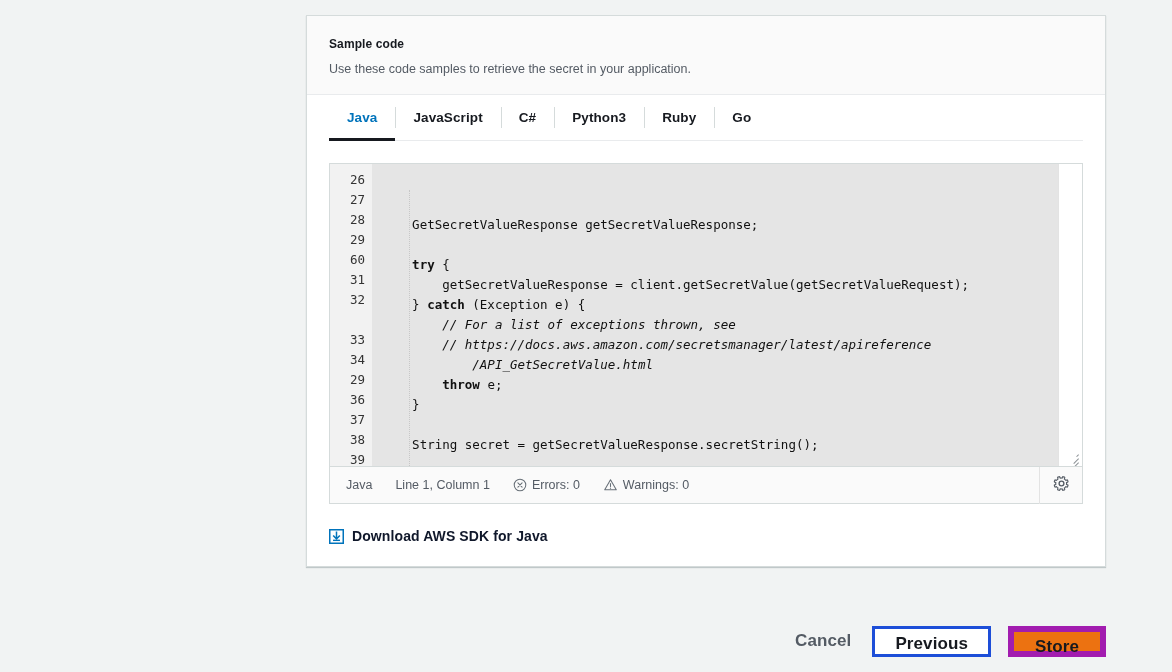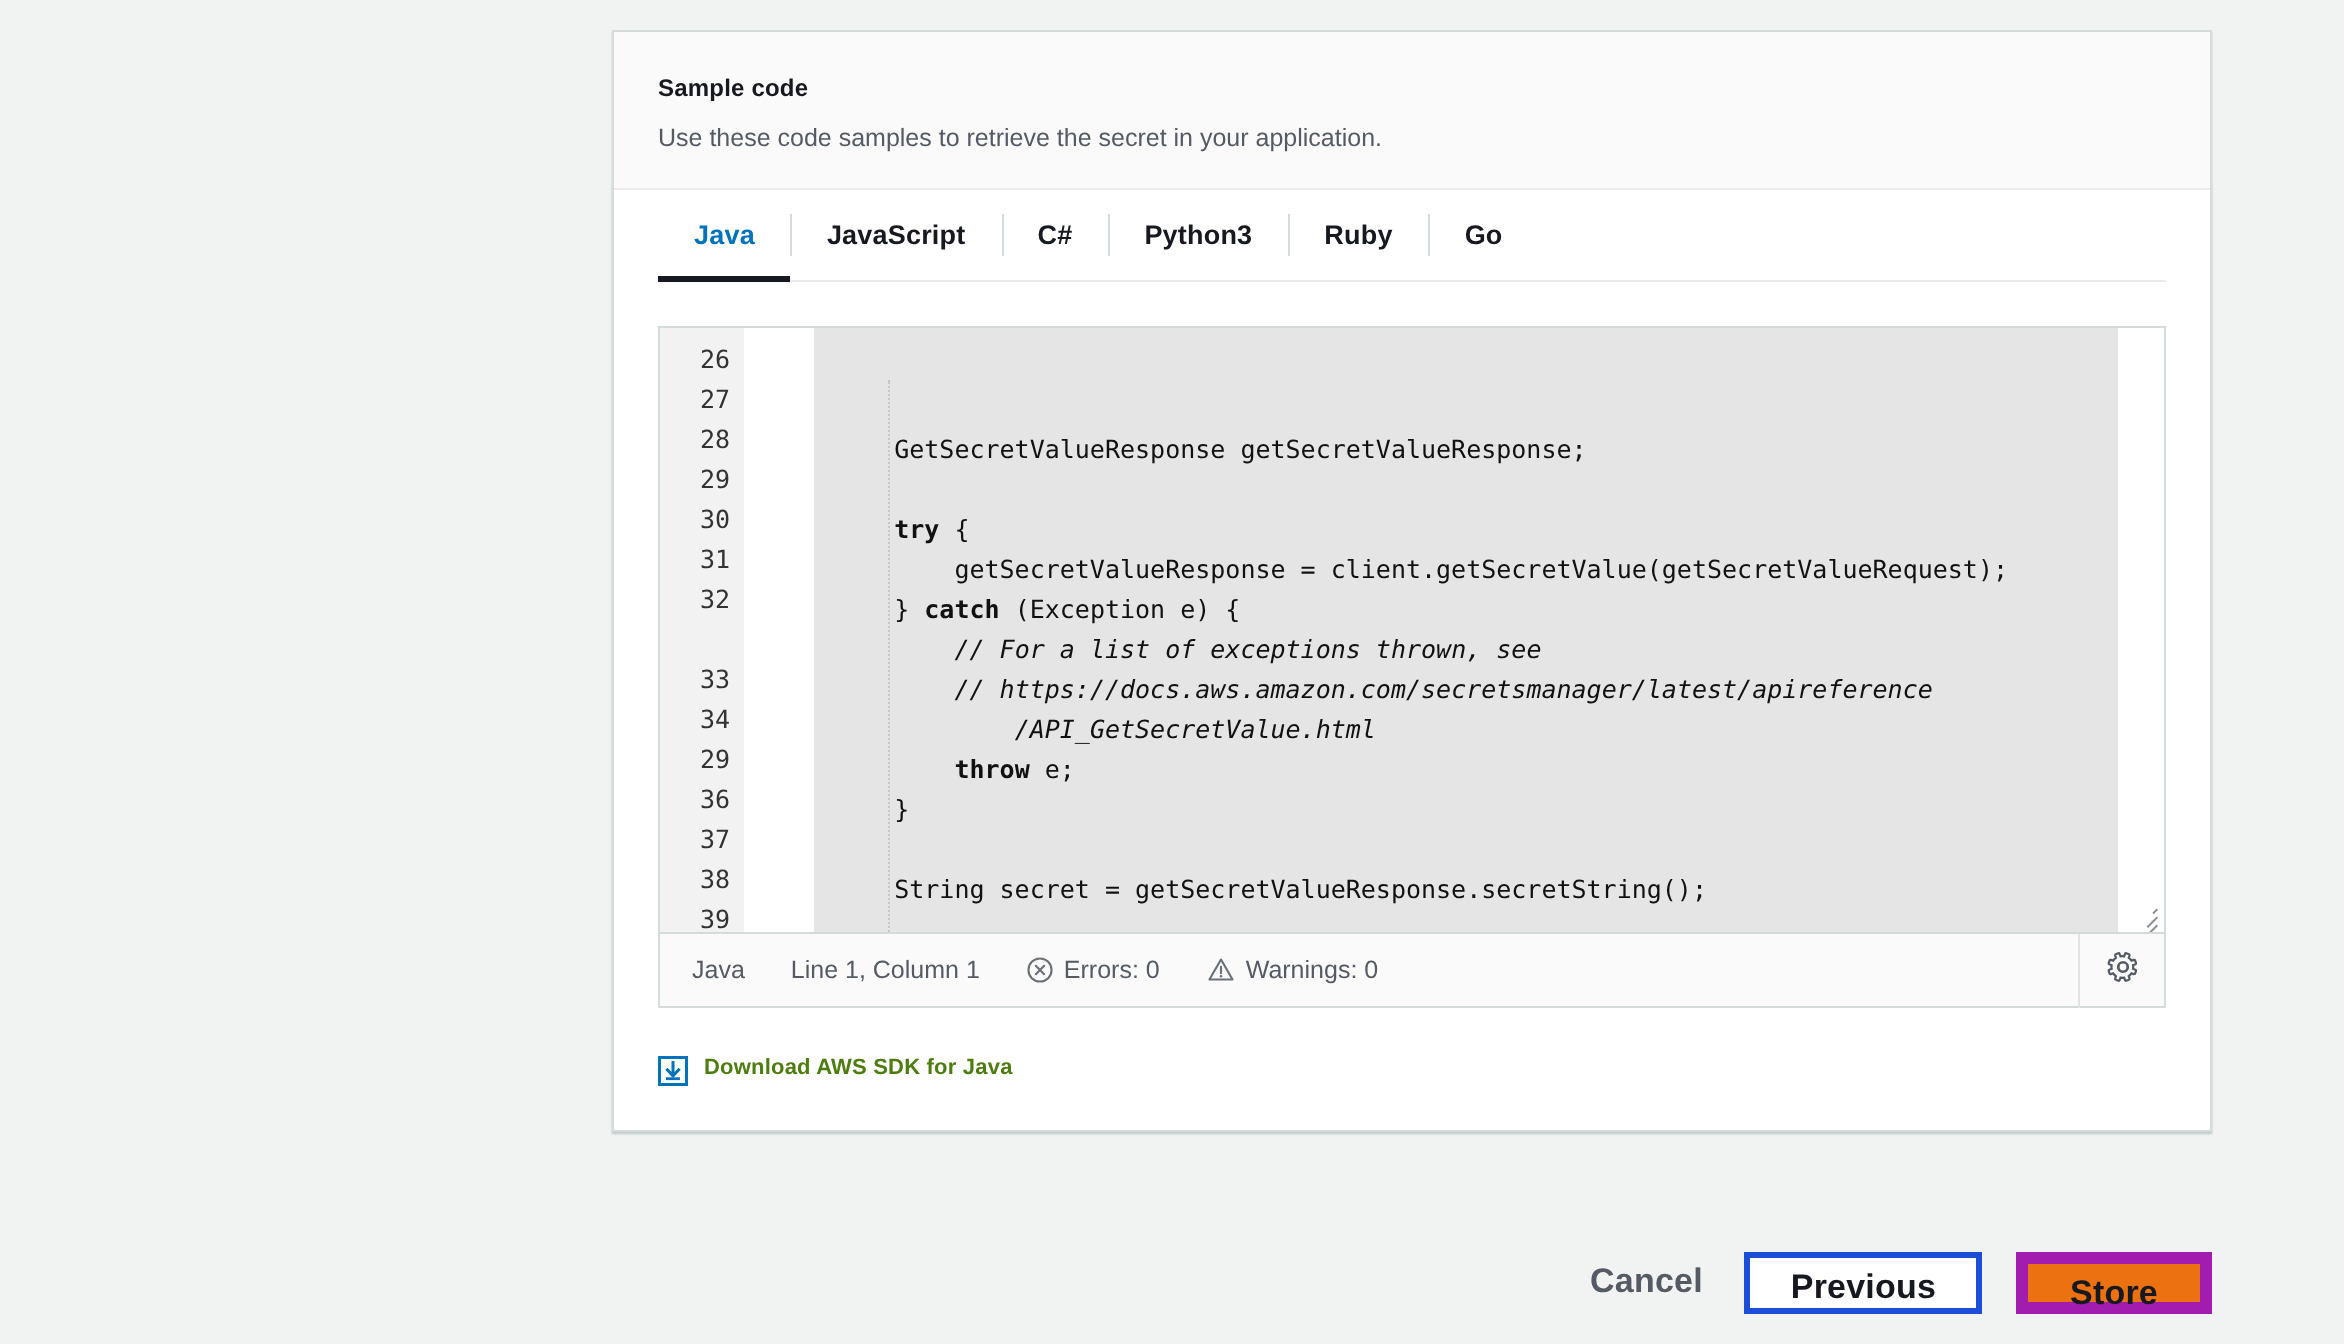--- a/index.html
+++ b/index.html
@@ -104,21 +104,20 @@
     margin-top: 22px;
     border: 1px solid #d5dbdb;
     background: #ffffff;
     position: relative;
   }
   .editor {
     display: flex;
     height: 302px;
     position: relative;
     overflow: hidden;
-    gap: 35px;
   }
   .gutter {
     width: 42px;
     flex: 0 0 42px;
     background: #f2f2f2;
     padding-top: 6px;
     box-sizing: border-box;
     text-align: right;
     font-family: "DejaVu Sans Mono", monospace;
     font-size: 12.5px;
@@ -215,23 +214,23 @@
   }
 
   
   .download-row {
     margin-top: 24px;
     display: flex;
     align-items: center;
   }
   .download-link {
     display: inline-flex;
-    align-items: flex-start;
-    color: #4d7c0f;
-    font-size: 11px;
+    align-items: flex-end;
+    color: #0f172a;
+    font-size: 14px;
     font-weight: bold;
     text-decoration: none;
     cursor: pointer;
     letter-spacing: 0.1px;
   }
   .download-link .dlicon {
     margin-right: 8px;
     display: inline-flex;
   }
 
@@ -312,21 +311,21 @@
           </div>
         </div>
 
       <div class="editor-wrap">
         <div class="editor">
           <div class="gutter" id="gutter">
               <div class="ln">26</div>
               <div class="ln">27</div>
               <div class="ln">28</div>
               <div class="ln">29</div>
-              <div class="ln">30</div>
+              <div class="ln">60</div>
               <div class="ln">31</div>
               <div class="ln">32</div>
               <div class="ln"></div>
               <div class="ln">33</div>
               <div class="ln">34</div>
               <div class="ln">29</div>
               <div class="ln">36</div>
               <div class="ln">37</div>
               <div class="ln">38</div>
               <div class="ln">39</div>

